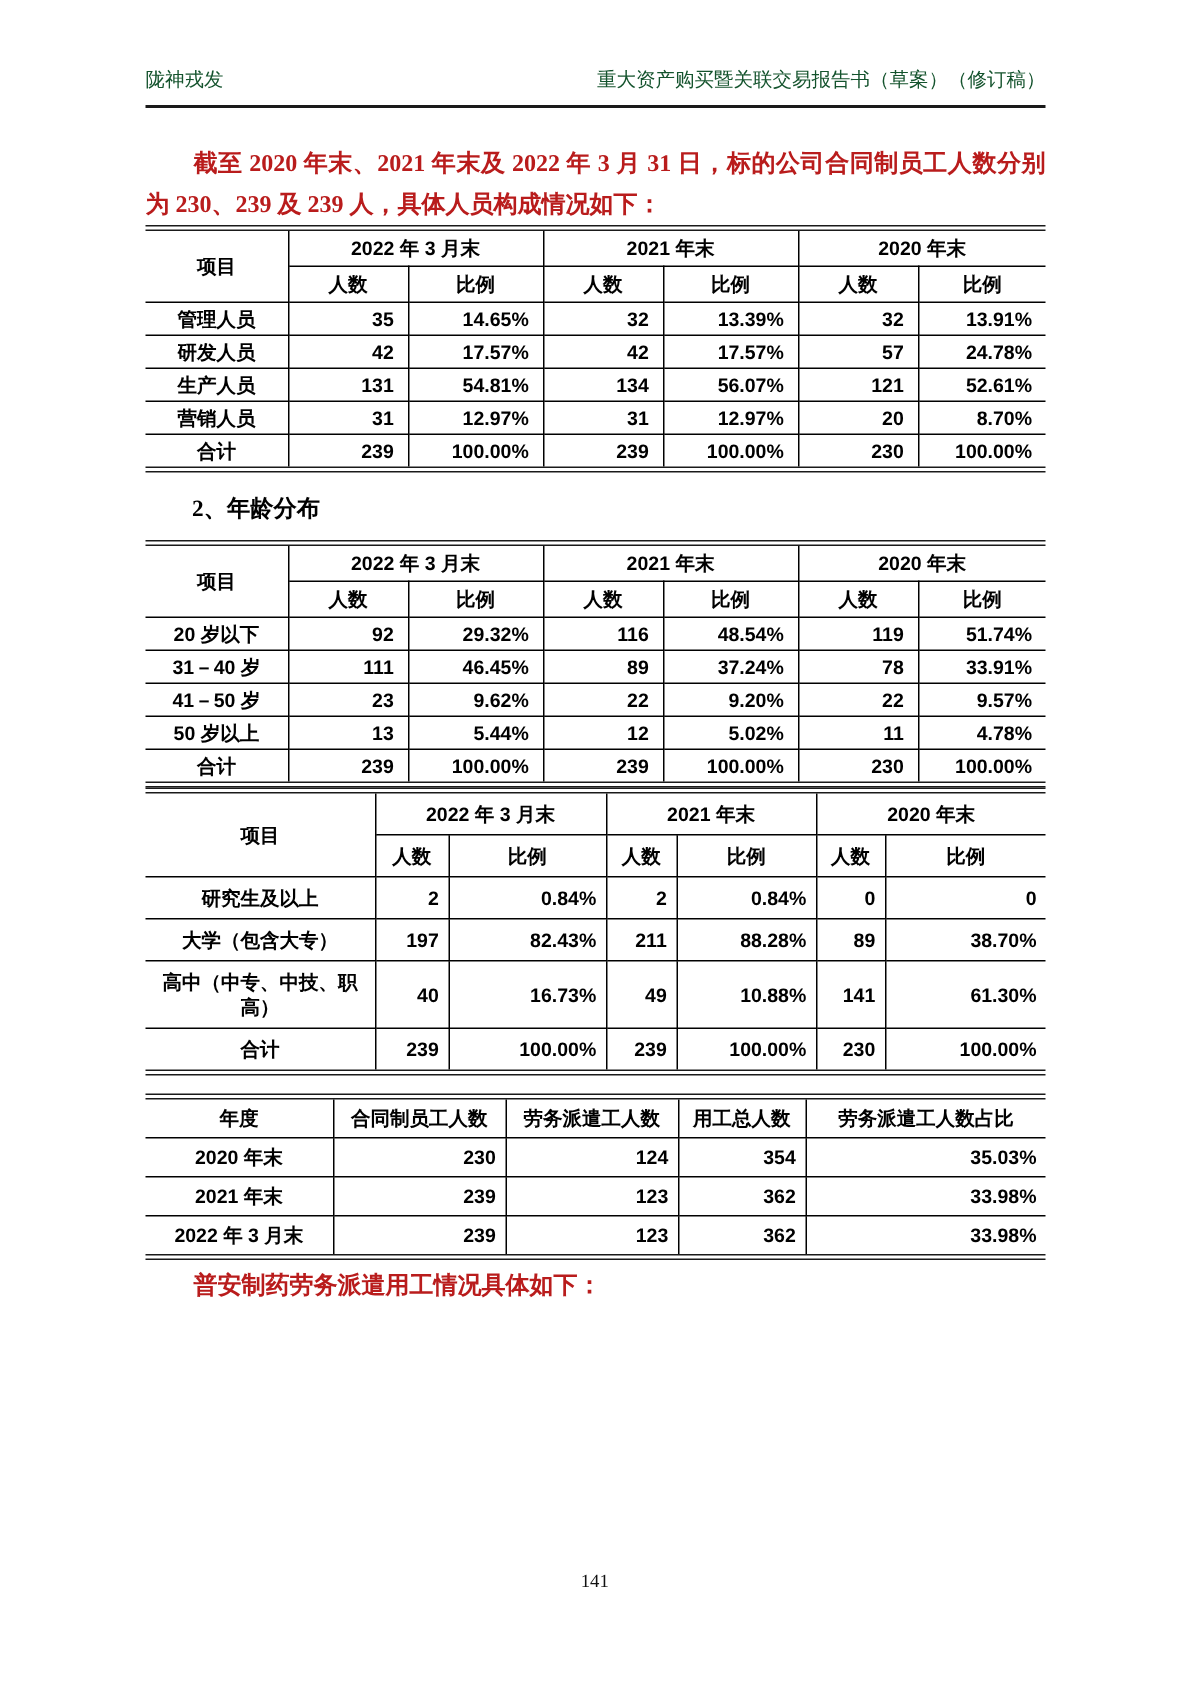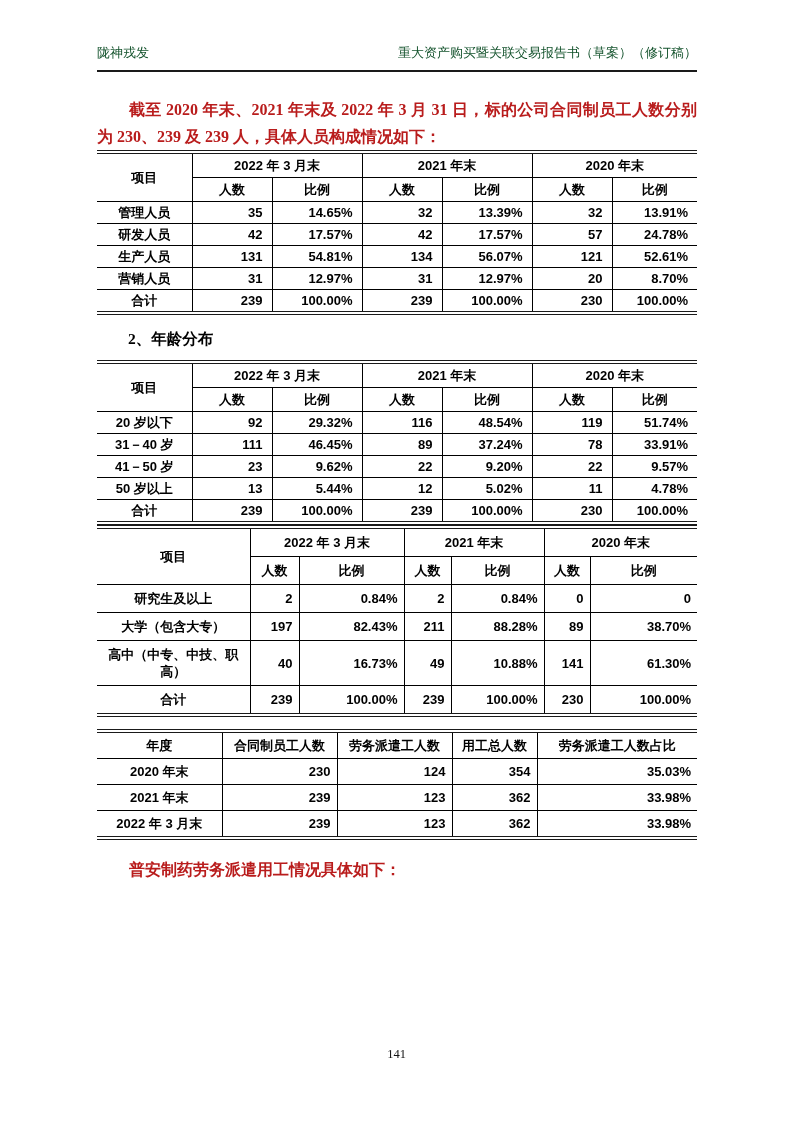--- a/index.html
+++ b/index.html
@@ -339,17 +339,17 @@
             <td class="lbl">2022 年 3 月末</td>
             <td class="num">239</td>
             <td class="num">123</td>
             <td class="num">362</td>
             <td class="num">33.98%</td>
           </tr>
       </tbody>
     </table>
   </div>
 
-  <p class="para" style="margin-top:16px">普安制药劳务派遣用工情况具体如下：</p>
+  <p class="para" style="margin-top:4px">普安制药劳务派遣用工情况具体如下：</p>
 
   <div class="pagenum">141</div>
 
 </div>
 
 </body></html>

